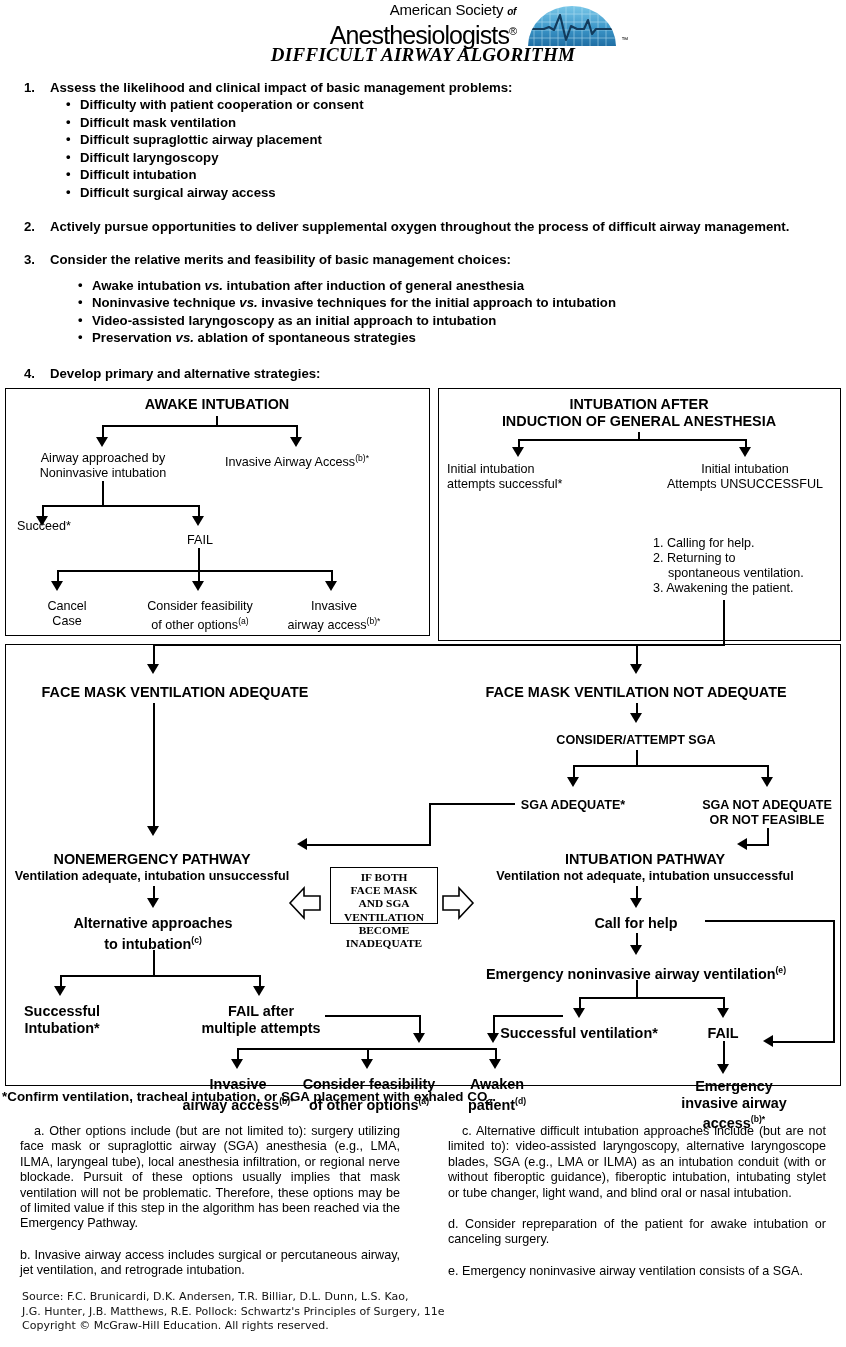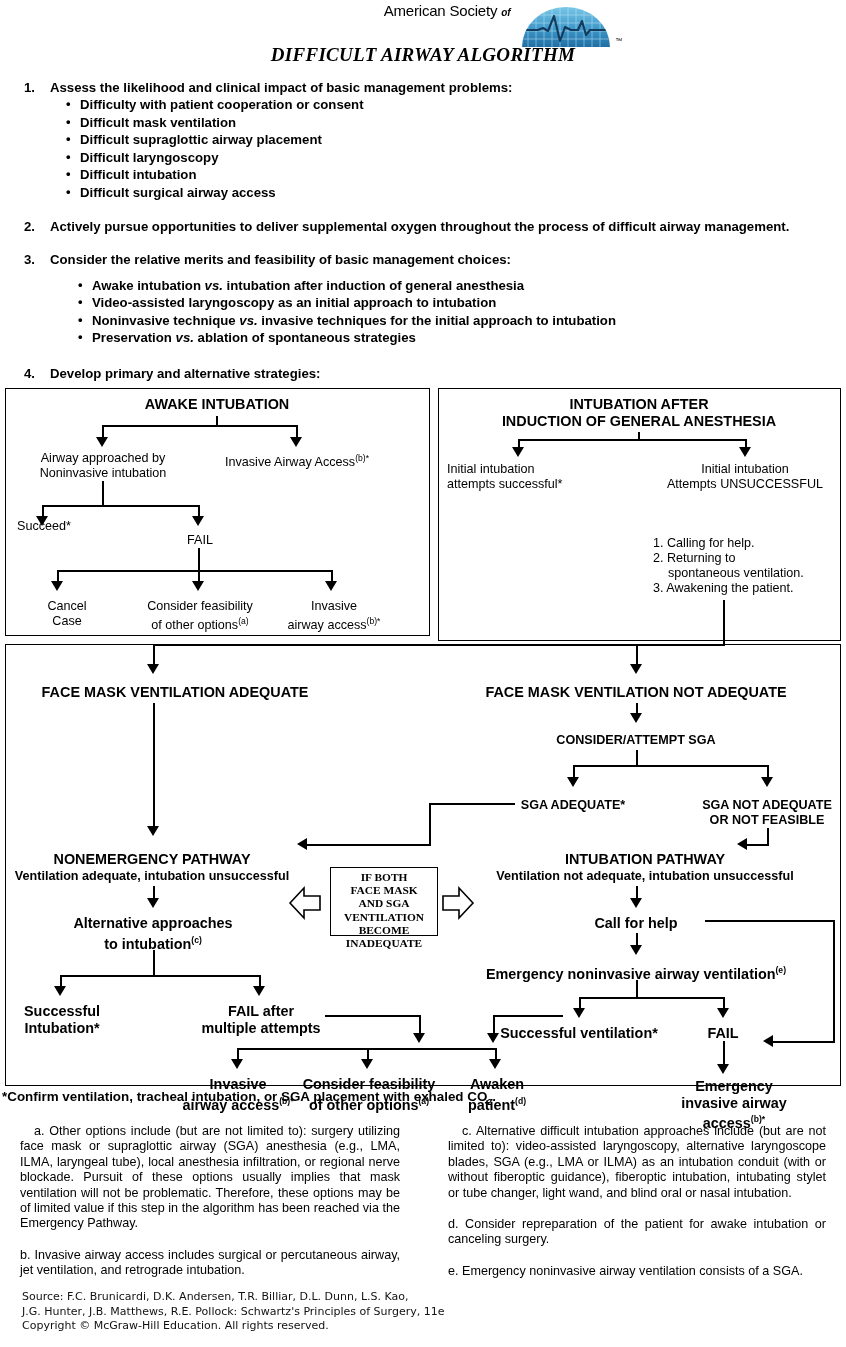--- a/index.html
+++ b/index.html
@@ -76,20 +76,21 @@
     position:absolute; left:22px; top:1290px; font-size:11px; line-height:14.6px;
     font-family:"DejaVu Sans", sans-serif; color:#111;
   }
 </style>
 </head>
 <body>
 
 <div id="logo-wrap">
   <div class="logo-inner">
     <div class="asa-l1"><span>American Society</span> <span class="of">of</span></div>
+    <div class="asa-l2"><span>Anesthesiologists</span><span class="reg">®</span></div>
     <svg class="logo-dome" viewBox="0 0 96 40" preserveAspectRatio="none">
       <defs>
         <clipPath id="domeclip">
             <path d="M4 40 A44 40 0 0 1 92 40 Z"></path>
           </clipPath>
         <linearGradient id="dg" x1="0" y1="0" x2="0" y2="1">
           <stop offset="0%" stop-color="#79c7e8"></stop>
           <stop offset="55%" stop-color="#3d97c9"></stop>
           <stop offset="100%" stop-color="#1f6ea4"></stop>
         </linearGradient>
@@ -135,22 +136,22 @@
   </div>
 
   <div class="step" style="margin-top:16px; width:790px;">
     <div class="step-head"><span class="step-num">2.</span><span>Actively pursue opportunities to deliver supplemental oxygen throughout the process of difficult airway management.</span></div>
   </div>
 
   <div class="step" style="margin-top:16px;">
     <div class="step-head"><span class="step-num">3.</span><span>Consider the relative merits and feasibility of basic management choices:</span></div>
     <ul class="blist ind2" style="margin-top:9px;">
       <li><span>Awake intubation </span><span class="it">vs.</span><span> intubation after induction of general anesthesia</span></li>
+      <li><span>Noninvasive technique </span><span class="it">vs.</span><span> invasive techniques for the initial approach to intubation</span></li>
       <li><span>Video-assisted laryngoscopy as an initial approach to intubation</span></li>
-      <li><span>Noninvasive technique </span><span class="it">vs.</span><span> invasive techniques for the initial approach to intubation</span></li>
       <li><span>Preservation </span><span class="it">vs.</span><span> ablation of spontaneous strategies</span></li>
     </ul>
   </div>
 
   <div class="step" style="margin-top:18px;">
     <div class="step-head"><span class="step-num">4.</span><span>Develop primary and alternative strategies:</span></div>
   </div>
 </div>
 
 <div id="chart">
@@ -276,21 +277,21 @@
   <div class="ar-d" style="left:248px; top:598px;"></div>
 
   <div class="ctext c b big" style="left:57px; top:615px;"><span>Successful</span>
 <span>Intubation*</span></div>
   <div class="ctext c b big" style="left:256px; top:615px;"><span>FAIL after</span>
 <span>multiple attempts</span></div>
 
   <svg class="blockarrow" style="left:283px; top:495px;" viewBox="0 0 34 40">
     <path d="M2 20 L16 5 L16 13 L32 13 L32 27 L16 27 L16 35 Z" fill="#ffffff" stroke="#000" stroke-width="1.6" stroke-linejoin="miter"></path>
   </svg>
-  <div id="ifboth" style="left:325px; top:479px; width:108px; height:69px;">
+  <div id="ifboth" style="left:325px; top:479px; width:108px; height:57px;">
     <span>IF BOTH</span><br>
     <span>FACE MASK</span><br>
     <span>AND SGA</span><br>
     <span>VENTILATION</span><br>
     <span>BECOME</span><br>
     <span>INADEQUATE</span>
   </div>
   <svg class="blockarrow" style="left:436px; top:495px;" viewBox="0 0 34 40">
     <path d="M32 20 L18 5 L18 13 L2 13 L2 27 L18 27 L18 35 Z" fill="#ffffff" stroke="#000" stroke-width="1.6" stroke-linejoin="miter"></path>
   </svg>

